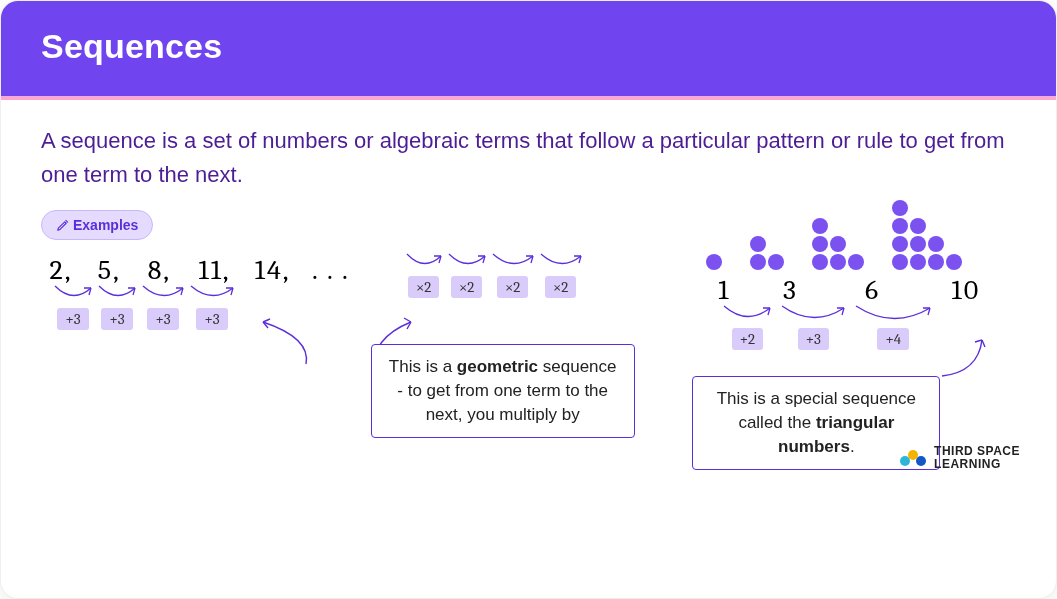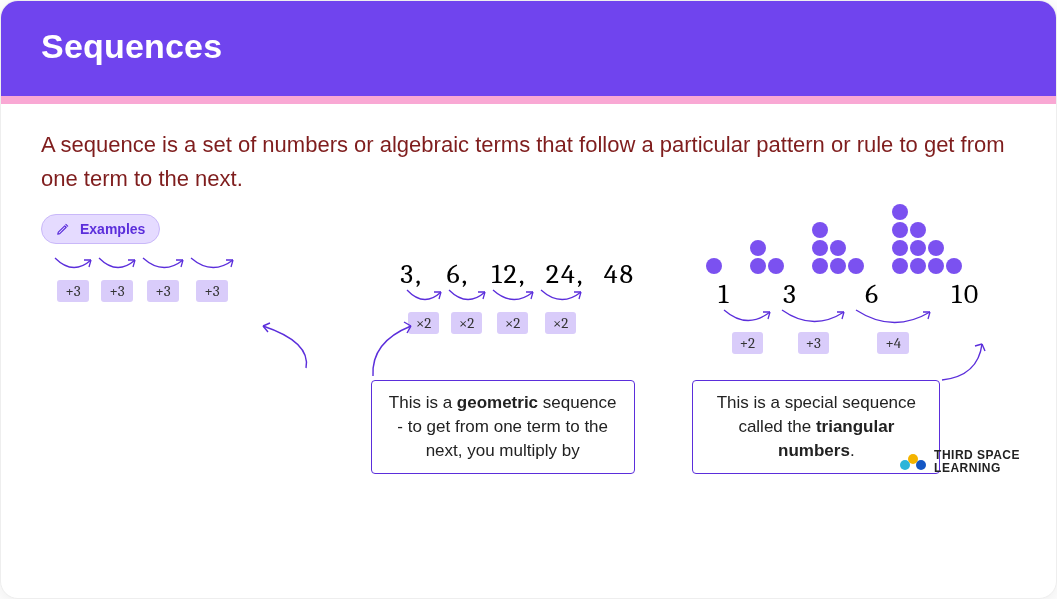--- a/index.html
+++ b/index.html
@@ -15,42 +15,42 @@
     border-radius: 18px;
     overflow: hidden;
     box-shadow: 0 4px 20px rgba(0,0,0,0.08);
     border: 1px solid #eee;
     position: relative;
     background: #fff;
   }
   .header {
     background: #7044EE;
     padding: 26px 40px 30px;
-    border-bottom: 8px solid #f9a8d4;
+    border-bottom: 4px solid #f9a8d4;
   }
   .header h1 {
     color: #fff;
     font-size: 34px;
     font-weight: 800;
     letter-spacing: 0.2px;
   }
   .body {
     padding: 24px 40px 20px;
     position: relative;
   }
   .intro {
     font-size: 22px;
     line-height: 1.55;
-    color: #7f1d1d;
+    color: #4c1d95;
     margin-bottom: 18px;
   }
   .examples-pill {
     display: inline-flex;
     align-items: center;
-    gap: 10px;
+    gap: 3px;
     background: #E5DBFF;
     color: #5B2EDB;
     font-weight: 700;
     font-size: 14px;
     padding: 6px 14px;
     border-radius: 18px;
     border: 1px solid #c9b8f9;
     margin-bottom: 14px;
   }
   .pencil { width: 14px; height: 14px; }
@@ -123,20 +123,28 @@
     <div class="examples-pill">
       <svg class="pencil" viewBox="0 0 24 24">
         <path d="M3 21l3.5-1 11-11-2.5-2.5-11 11L3 21zM17 4l3 3" fill="none" stroke="#5B2EDB" stroke-width="2" stroke-linecap="round" stroke-linejoin="round"></path>
       </svg>
       <span>Examples</span>
     </div>
 
     <div class="columns">
 
       <div class="col" style="width:320px">
+        <div class="seq">
+          <span class="term" style="width:40px">2,</span>
+          <span class="term" style="width:40px">5,</span>
+          <span class="term" style="width:44px">8,</span>
+          <span class="term" style="width:50px">11,</span>
+          <span class="term" style="width:50px">14,</span>
+          <span class="term" style="width:50px">. . .</span>
+        </div>
         <div class="gap-arrows">
           <div class="arrow-cell" style="width:44px">
             <svg class="arrow-svg" width="44" height="22">
                 <path d="M4 2 Q22 20 40 4" fill="none" stroke="#5B2EDB" stroke-width="1.3"></path>
                 <path d="M40 4 l-7 0 M40 4 l-2 7" fill="none" stroke="#5B2EDB" stroke-width="1.3"></path>
               </svg>
             <span class="op-badge">+3</span>
           </div>
           <div class="arrow-cell" style="width:44px">
             <svg class="arrow-svg" width="44" height="22">
@@ -160,27 +168,20 @@
             <span class="op-badge">+3</span>
           </div>
         </div>
         <svg class="leader-svg" style="left:210px; top:64px;" width="70" height="50">
           <path d="M55 46 Q60 20 12 4" fill="none" stroke="#5B2EDB" stroke-width="1.4"></path>
           <path d="M12 4 l7 -3 M12 4 l5 6" fill="none" stroke="#5B2EDB" stroke-width="1.4"></path>
         </svg>
       </div>
 
       <div class="col" style="width:310px">
-        <div class="seq" style="margin-left:22px">
-          <span class="term" style="width:38px">3,</span>
-          <span class="term" style="width:38px">6,</span>
-          <span class="term" style="width:48px">12,</span>
-          <span class="term" style="width:48px">24,</span>
-          <span class="term" style="width:44px">48</span>
-        </div>
         <div class="gap-arrows" style="margin-left:32px">
           <div class="arrow-cell" style="width:42px">
             <svg class="arrow-svg" width="42" height="22">
                 <path d="M4 2 Q21 20 38 4" fill="none" stroke="#5B2EDB" stroke-width="1.3"></path>
                 <path d="M38 4 l-7 0 M38 4 l-2 7" fill="none" stroke="#5B2EDB" stroke-width="1.3"></path>
               </svg>
             <span class="op-badge">×2</span>
           </div>
           <div class="arrow-cell" style="width:44px">
             <svg class="arrow-svg" width="44" height="22">

